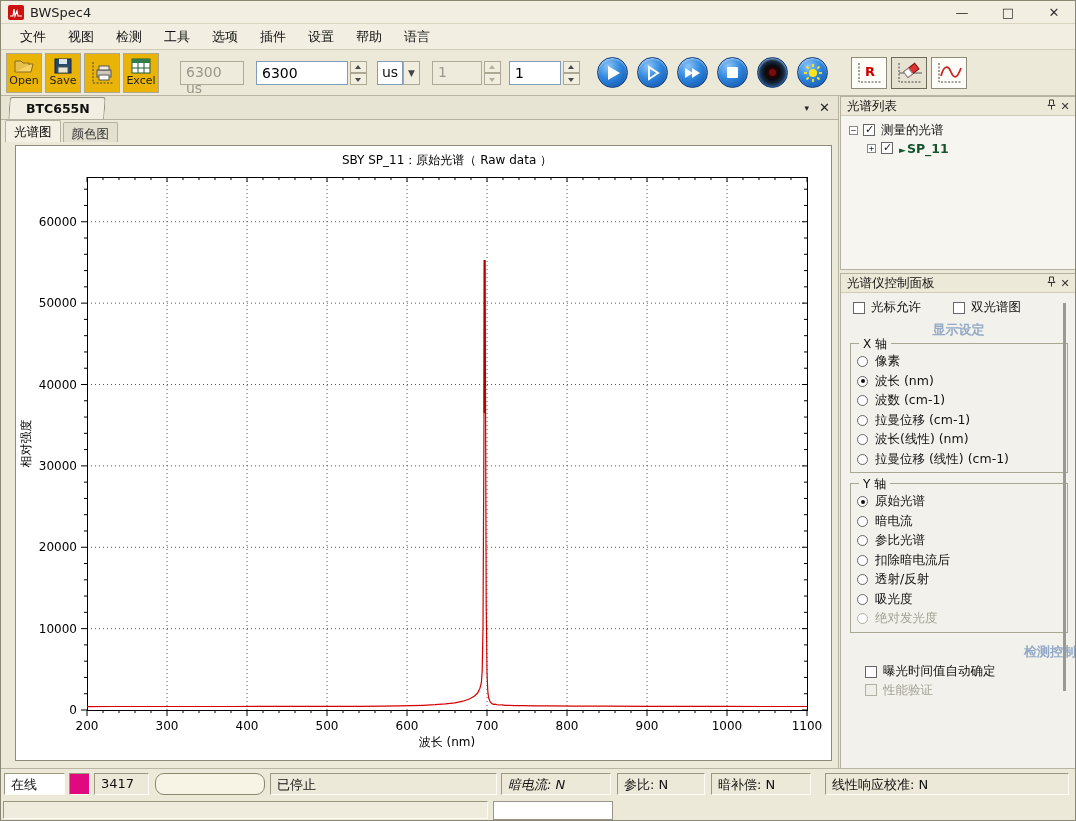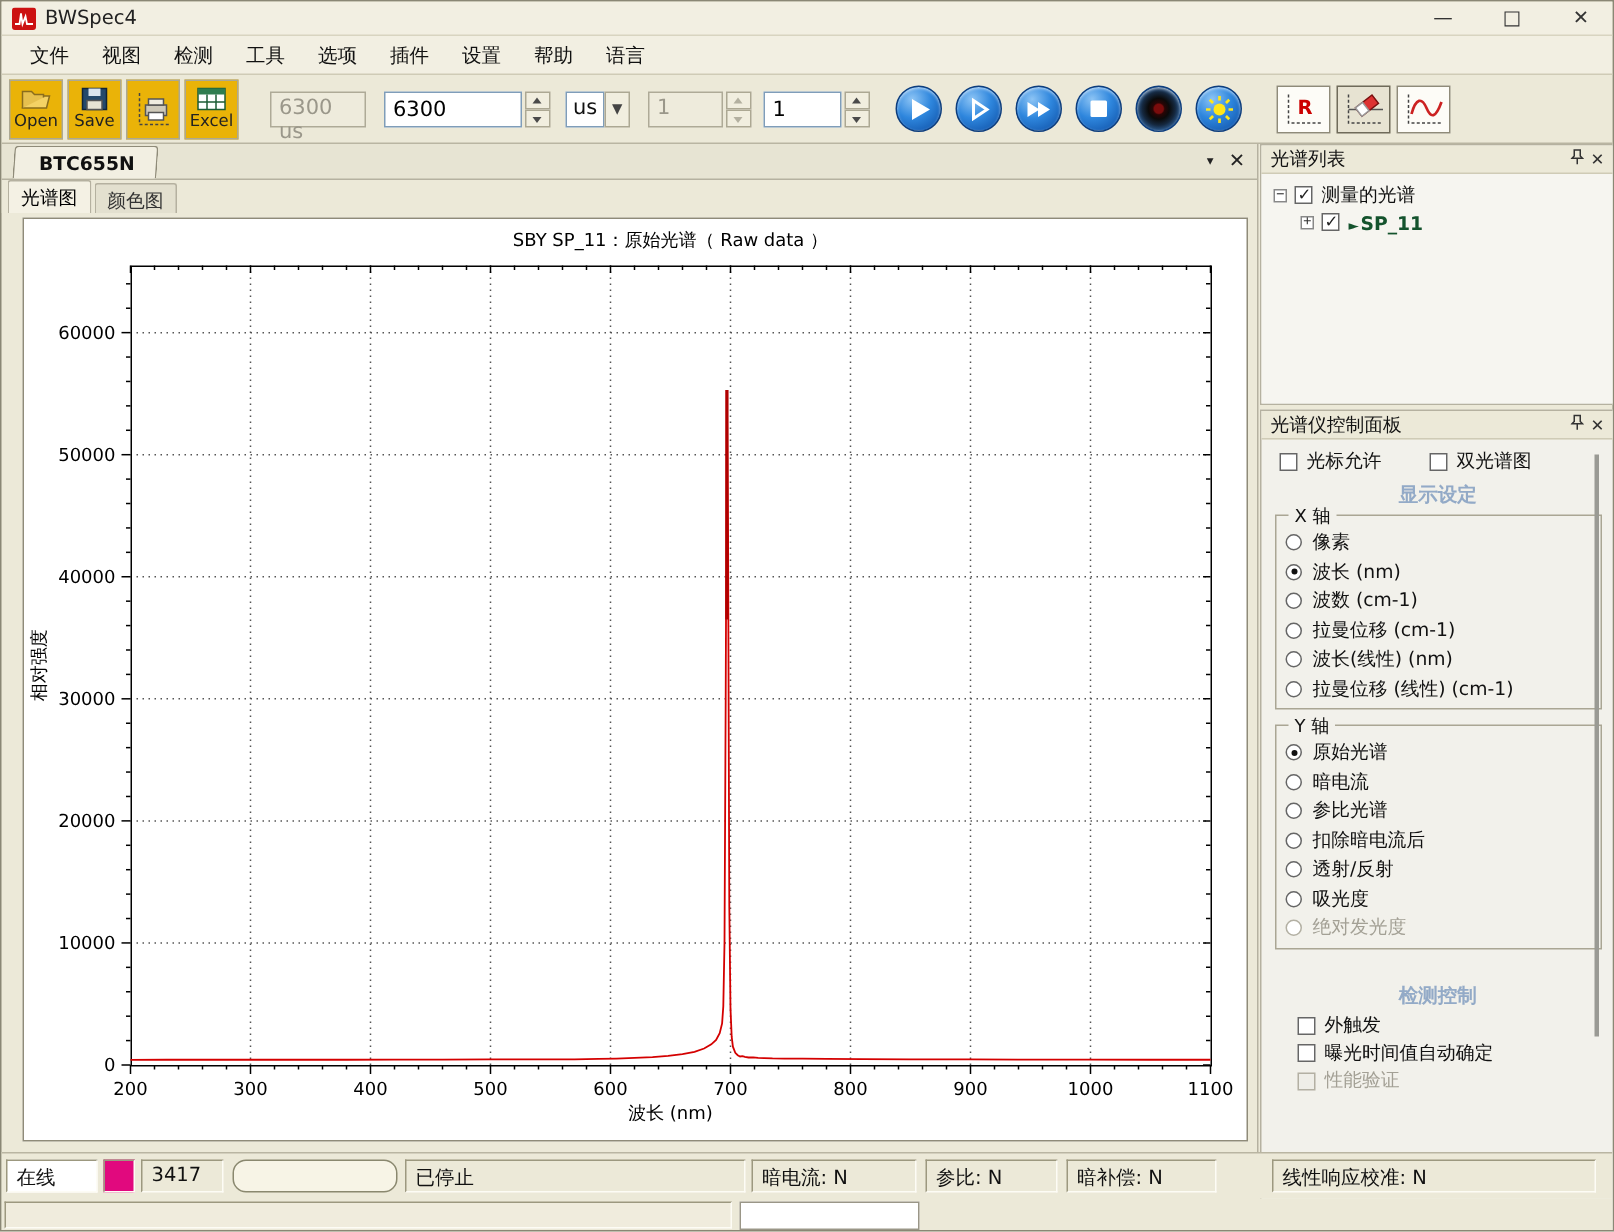--- a/index.html
+++ b/index.html
@@ -572,26 +572,22 @@
             </label>
             <label class="radio-row">
               <span class="radio"></span>
               <span>吸光度</span>
             </label>
             <label class="radio-row">
               <span class="radio dis"></span>
               <span class="dis-text">绝对发光度</span>
             </label>
           </div>
-        <div class="blue-label" style="margin-top:22px;">检测控制</div>
+        <div class="blue-label" style="margin-top:10px;text-align:right;">检测控制</div>
         <div id="detection-rows" style="margin-top:2px;">
-            <label class="det-row">
-              <span class="checkbox"></span>
-              <span>外触发</span>
-            </label>
             <label class="det-row">
               <span class="checkbox"></span>
               <span>曝光时间值自动确定</span>
             </label>
             <label class="det-row">
               <span class="checkbox dis"></span>
               <span class="dis-text">性能验证</span>
             </label>
           </div>
 
@@ -610,22 +606,22 @@
     </div>
   </div>
 </div>
 
 <div class="statusbar">
   <div class="cell white" style="left:3px;width:61px;">在线</div>
   <div class="swatch" style="left: 68px; width: 21px; background: rgb(225, 9, 126);" id="status-swatch"></div>
   <div class="cell" style="left:93px;width:55px;">3417</div>
   <div class="progress" style="left:154px;width:110px;"></div>
   <div class="cell" style="left:269px;width:227px;">已停止</div>
-  <div class="cell" style="left:500px;width:110px;">暗电流: N</div>
+  <div class="cell" style="left:500px;width:110px;font-style:italic;">暗电流: N</div>
   <div class="cell" style="left:616px;width:88px;">参比: N</div>
   <div class="cell" style="left:710px;width:100px;">暗补偿: N</div>
-  <div class="cell" style="left:824px;width:216px;margin-left:23px;">线性响应校准: N</div>
+  <div class="cell" style="left:824px;width:244px;">线性响应校准: N</div>
 </div>
 
 <div class="bottombar">
   <div class="bottom-panel"></div>
   <div class="bottom-field"></div>
 </div>
 
 </body></html>

